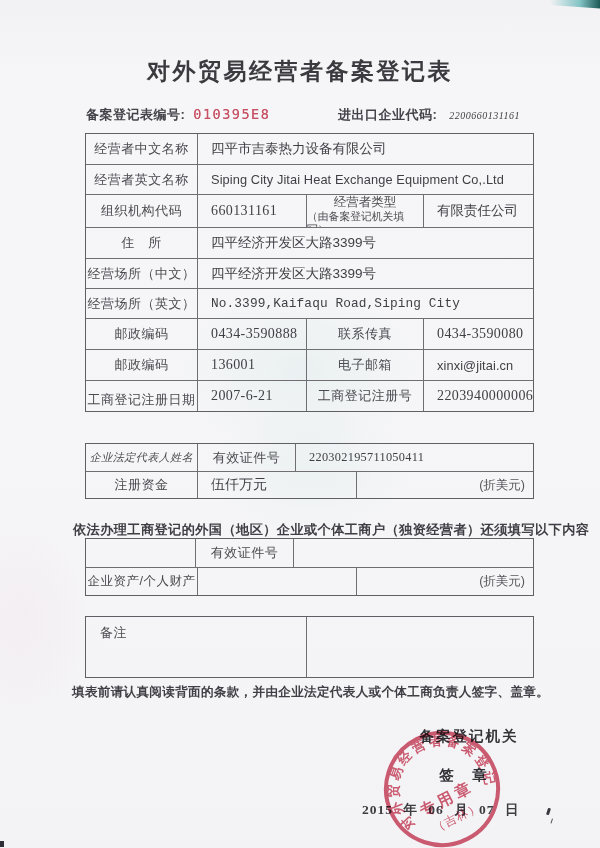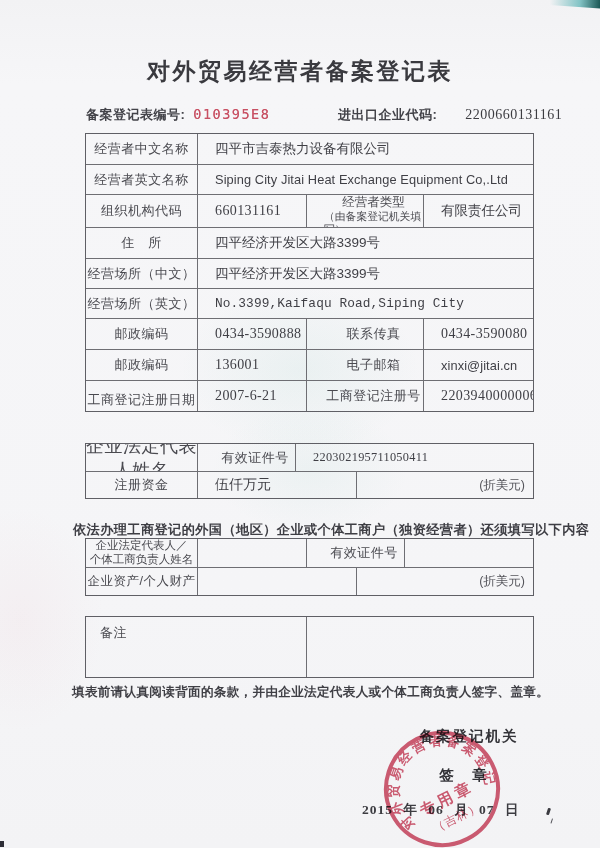--- a/index.html
+++ b/index.html
@@ -13,28 +13,28 @@
     font-family:"Liberation Sans",sans-serif;color:#45454b;
   }
   .title{position:absolute;top:56px;left:0;width:100%;text-align:center;
     font-size:23px;font-weight:700;letter-spacing:2.5px;color:#3a3a3f;}
   .hdr{position:absolute;top:106px;height:16px;display:flex;align-items:baseline;}
   .hdr-left{left:86px;}
   .hdr-right{left:338px;justify-content:space-between;}
   .hdr .lbl{font-size:13px;font-weight:700;color:#434349;letter-spacing:.5px;}
   .serial{margin-left:8px;font-family:"DejaVu Sans Mono",monospace;font-size:13.5px;
     color:#c85063;letter-spacing:1.5px;text-shadow:0 0 .6px rgba(200,80,99,.75);}
-  .code-val{margin-left:28px;font-family:"Liberation Serif",serif;font-size:14px;
-    color:#3c3c41;letter-spacing:.5px;}
+  .code-val{margin-left:12px;font-family:"Liberation Serif",serif;font-size:10px;
+    color:#3c3c41;letter-spacing:.5px;font-style:italic;}
   .tbl{position:absolute;left:85px;width:449px;border:1.2px solid #5f5f65;box-sizing:border-box;}
   .trow{display:flex;box-sizing:border-box;}
   .trow + .trow{border-top:1px solid #6e6e73;}
   .cell{box-sizing:border-box;display:flex;align-items:center;justify-content:center;
     overflow:hidden;flex-direction:row;}
-  .cell + .cell{border-left:1px solid #6e6e73;padding-left:17px;}
+  .cell + .cell{border-left:1px solid #6e6e73;}
   .lab{font-size:13px;color:#4a4a50;letter-spacing:.5px;text-align:center;}
   .val{justify-content:flex-start;padding-left:13px;font-size:13.5px;color:#3f3f45;}
   .serif{font-family:"Liberation Serif",serif;font-size:14px;letter-spacing:.4px;}
   .eng{font-size:12.8px;letter-spacing:.1px;}
   .small-serif{font-family:"Liberation Serif",serif;font-size:12.3px;letter-spacing:.3px;}
   .two-line{flex-direction:column;justify-content:space-between;line-height:1.2;}
   .two-line .l1{font-size:12.5px;color:#4a4a50;}
   .two-line .l2{font-size:10.8px;color:#4a4a50;}
   .hint-cell{justify-content:flex-end;padding-right:8px;font-size:12.5px;color:#55555b;}
   .bold-val{font-weight:700;}
@@ -122,38 +122,34 @@
     <div class="trow" style="height:31px;">
       <div class="cell lab" style="width:111px;margin-top:8px;">工商登记注册日期</div>
       <div class="cell val serif" style="width:109px;">2007-6-21</div>
       <div class="cell lab" style="width:117px;">工商登记注册号</div>
       <div class="cell val serif" style="flex:1;">220394000000618</div>
     </div>
   </div>
 
   <div class="tbl" style="top:443px;">
     <div class="trow" style="height:27px;">
-      <div class="cell lab" style="width:111px;font-size:18px;">企业法定代表人姓名</div>
+      <div class="cell lab" style="width:111px;font-size:11px;font-style:italic;">企业法定代表人姓名</div>
       <div class="cell lab" style="width:98px;">有效证件号</div>
       <div class="cell val small-serif" style="flex:1;">220302195711050411</div>
     </div>
     <div class="trow" style="height:27px;">
       <div class="cell lab" style="width:111px;">注册资金</div>
       <div class="cell val" style="width:159px;font-size:14px;">伍仟万元</div>
       <div class="cell hint-cell" style="flex:1;">(折美元)</div>
     </div>
   </div>
 
   <div class="sec-head" style="top:521px;">依法办理工商登记的外国（地区）企业或个体工商户（独资经营者）还须填写以下内容</div>
   <div class="tbl" style="top:538px;">
     <div class="trow" style="height:28px;">
-      <div class="cell two-line" style="width:111px;">
-        <span class="l1" style="font-size:11.5px;">企业法定代表人／</span>
-        <span class="l1" style="font-size:11.5px;">个体工商负责人姓名</span>
-      </div>
       <div class="cell val" style="width:109px;"></div>
       <div class="cell lab" style="width:98px;">有效证件号</div>
       <div class="cell val" style="flex:1;"></div>
     </div>
     <div class="trow" style="height:28px;">
       <div class="cell lab" style="width:111px;font-size:12.5px;">企业资产/个人财产</div>
       <div class="cell val" style="width:159px;"></div>
       <div class="cell hint-cell" style="flex:1;">(折美元)</div>
     </div>
   </div>

